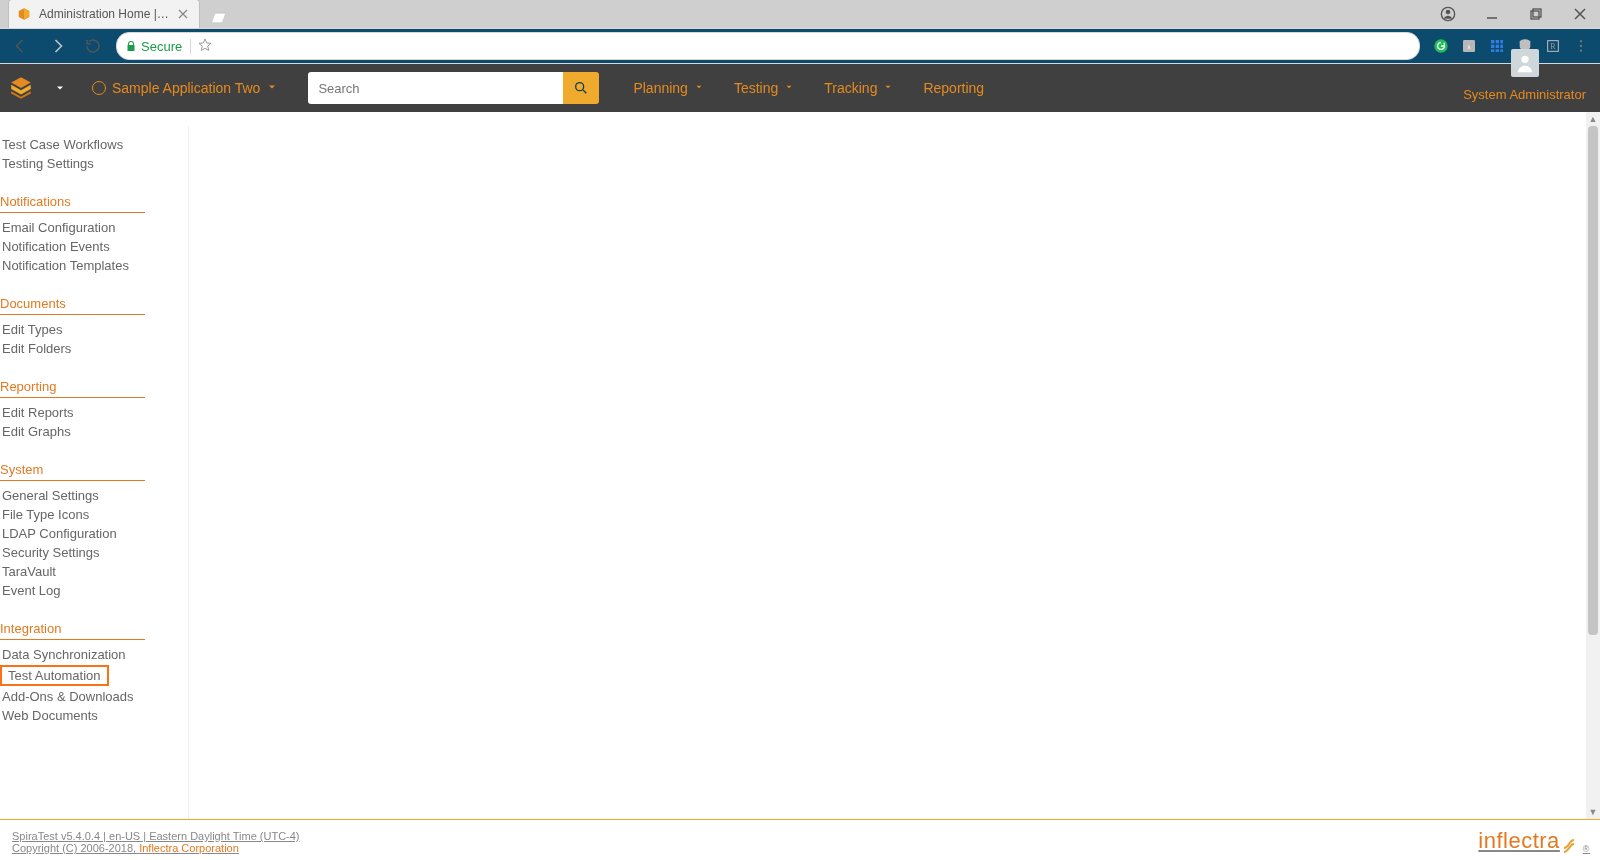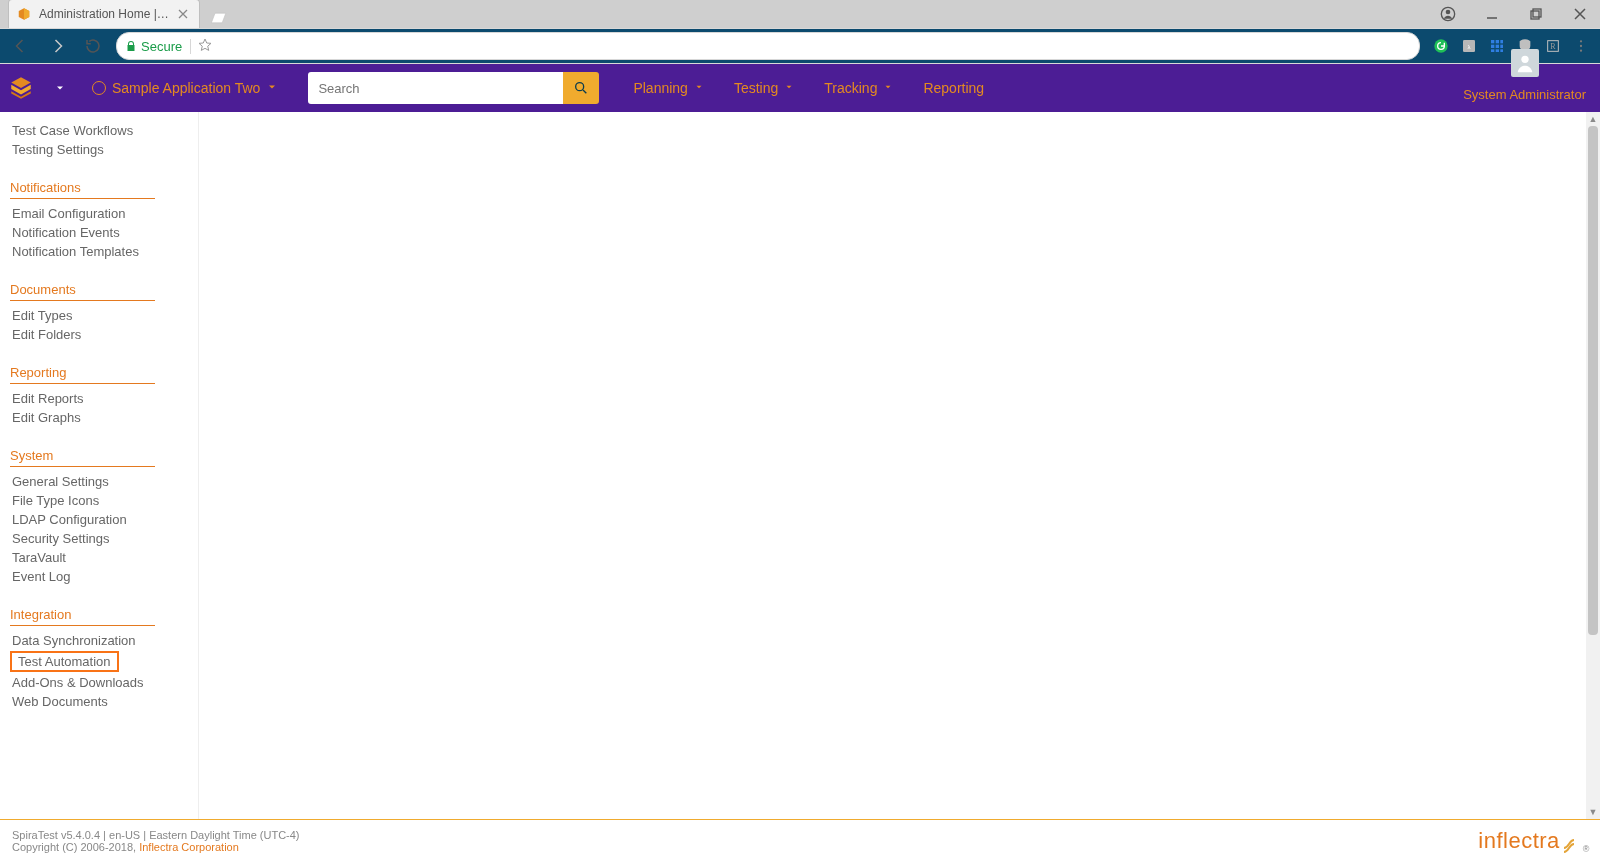--- a/index.html
+++ b/index.html
@@ -138,21 +138,21 @@
   
   .app {
     flex: 1;
     display: flex;
     flex-direction: column;
     background: #fff;
     position: relative;
   }
   .topnav {
     height: 48px;
-    background: #4c1d95;
+    background: #404040;
     display: flex;
     align-items: center;
     color: #e48a20;
   }
   .brand {
     width: 42px; height: 48px;
     display: flex; align-items: center; justify-content: center;
   }
   .brand-caret {
     width: 36px; height: 48px;
@@ -224,26 +224,27 @@
     display: flex; align-items: center; justify-content: center;
   }
   .content {
     flex: 1;
     display: flex;
     position: relative;
     overflow: hidden;
   }
   .sidebar {
     width: 178px;
-    padding: 10px 10px 10px 10px;
+    padding: 10px 10px 10px 0;
     background: #fff;
     border-right: 1px solid #eee;
     font-size: 13px;
     color: #666;
     overflow: hidden;
+    margin-top: 14px;
   }
   .section-heading {
     color: #e4791f;
     border-bottom: 1px solid #e4791f;
     padding: 2px 0 3px 0;
     margin-top: 20px;
     margin-bottom: 6px;
     font-size: 13px;
     width: 145px;
   }
@@ -268,21 +269,22 @@
   .footer-line {
     height: 1px;
     background: #f0ab2e;
   }
   .footer {
     background: #fff;
     padding: 8px 10px 6px 12px;
     font-size: 11px;
     color: #888;
     display: flex;
-    align-items: center;
+    align-items: flex-end;
+    text-decoration: underline;
   }
   .footer .left { flex: 1; }
   .footer a { color: #e4791f; text-decoration: none; }
   .footer-logo {
     font-size: 22px;
     color: #e4791f;
     letter-spacing: 0.5px;
     font-weight: 300;
     display: flex; align-items: flex-end; gap: 2px;
   }

